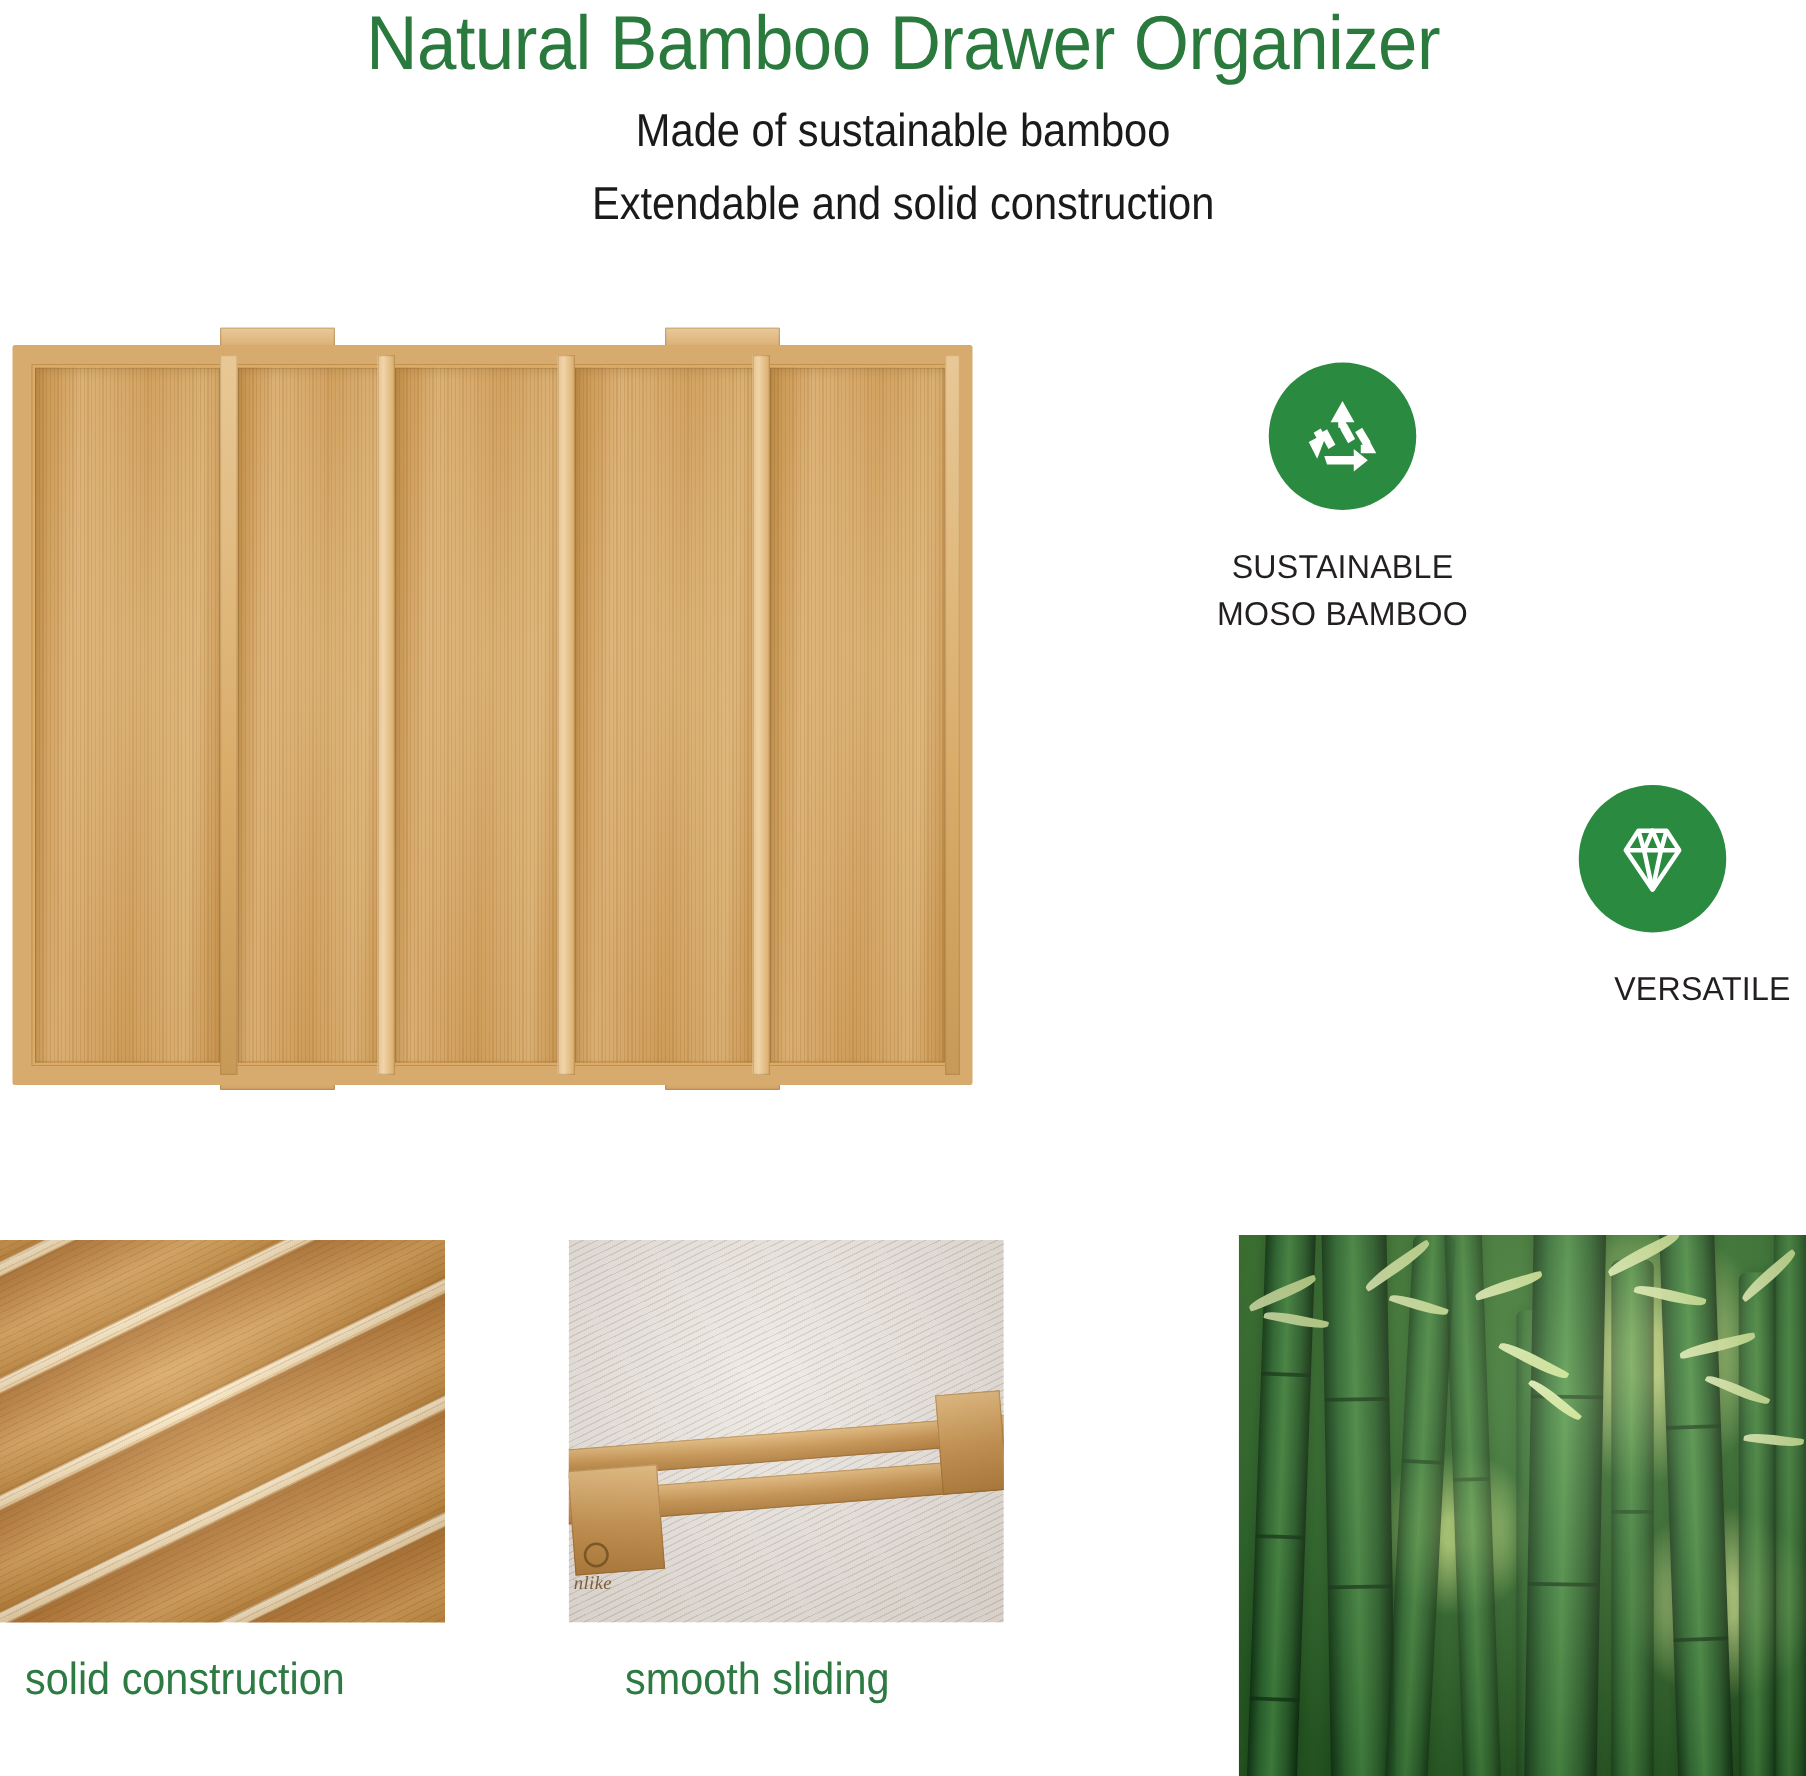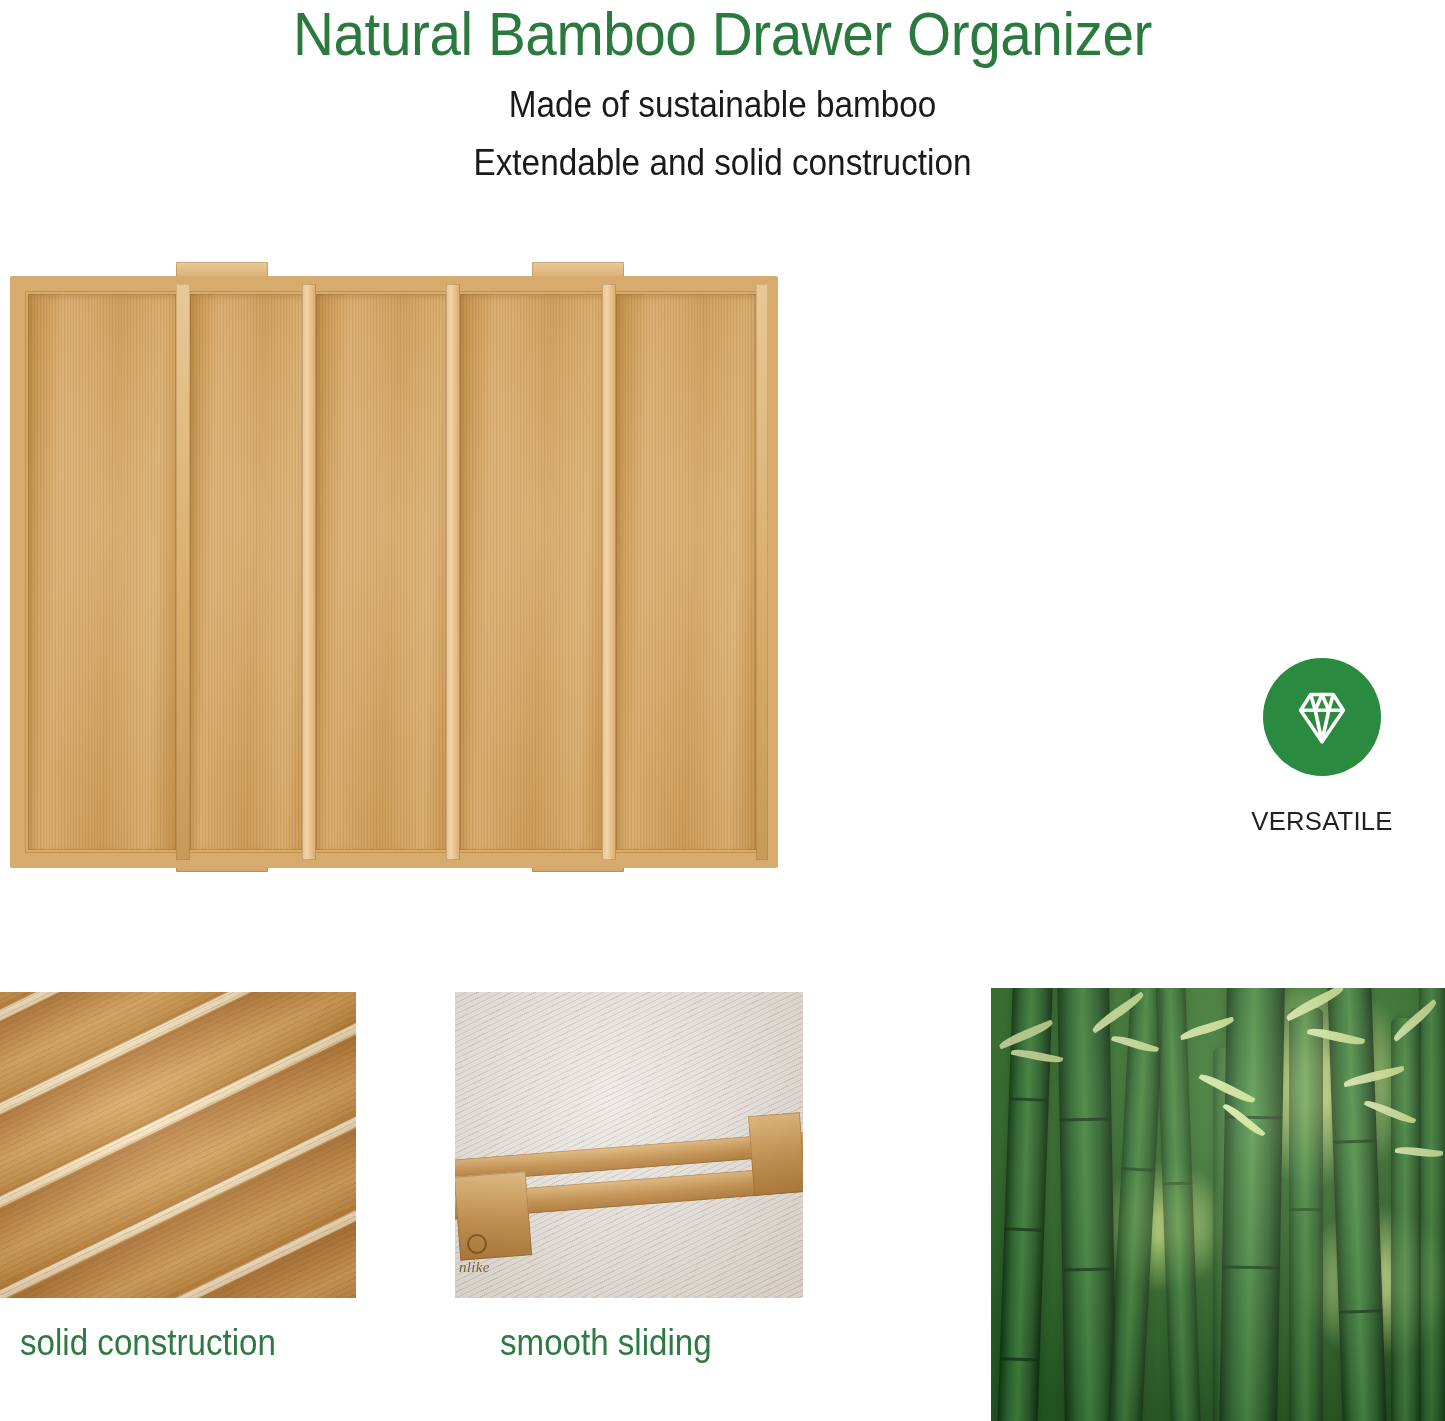--- a/index.html
+++ b/index.html
@@ -110,21 +110,21 @@
     width: 485px; height: 580px;
   }
   .feature {
     position: absolute;
     width: 228px;
     text-align: center;
   }
   #feature-sustainable { left: 0;   top: 0; }
   #feature-strong      { left: 248px; top: 0; }
   #feature-clean       { left: 0;   top: 350px; }
-  #feature-versatile   { left: 248px; top: 368px; }
+  #feature-versatile   { left: 248px; top: 338px; text-align: right; }
 
   .icon-circle {
     width: 118px; height: 118px;
     border-radius: 50%;
     background: #2a8a3f;
     margin: 0 auto;
     display: flex;
     align-items: center;
     justify-content: center;
   }
@@ -291,20 +291,39 @@
   <div class="divider" style="left:594px; top:22px; width:14px; height:576px;"></div>
 
   <div class="cell" style="left:608px; top:32px; width:140px; height:556px;"></div>
 
   <div class="tray-wall" style="left:168px; top:22px; width:14px; height:576px;"></div>
   <div class="tray-wall" style="left:748px; top:22px; width:12px; height:576px;"></div>
 </div>
 
 <div id="features">
 
+  <div class="feature" id="feature-sustainable">
+    <div class="icon-circle">
+      <svg width="72" height="72" viewBox="0 0 64 64">
+        <g fill="#ffffff">
+          <path d="M32 7 L40.5 22 L34.5 22 L34.5 26 L29 26 L29 22 L23.5 22 Z"></path>
+          <path d="M29 23 L35 23 L41 34 L36 37 L31 28 Z"></path>
+          <path d="M14 48 L8 36 L13.5 33 L11.5 29.5 L16.5 26.5 L18.5 30 L21.5 28.5 Z"></path>
+          <path d="M16 30 L21 27 L27 38 L22 41 Z"></path>
+          <path d="M21 52 L19 46 L40 46 L40 41 L50 49 L40 57 L40 52 Z"></path>
+          <path d="M46 26 L52 36 L47 39 L41 29 Z"></path>
+          <path d="M50 33 L56 44 L45 44 L45 38 L48 38 Z"></path>
+        </g>
+      </svg>
+    </div>
+    <div class="feature-label">
+      <div>SUSTAINABLE</div>
+      <div>MOSO BAMBOO</div>
+    </div>
+  </div>
 
 
 
   <div class="feature" id="feature-versatile">
     <div class="icon-circle">
       <svg width="72" height="72" viewBox="0 0 64 64">
         <g fill="none" stroke="#ffffff" stroke-width="3.2" stroke-linejoin="round">
           <path d="M13 26 L22 12 L42 12 L51 26 L32 54 Z"></path>
           <path d="M13 26 L51 26"></path>
           <path d="M22 12 L26 26 L32 54"></path>

